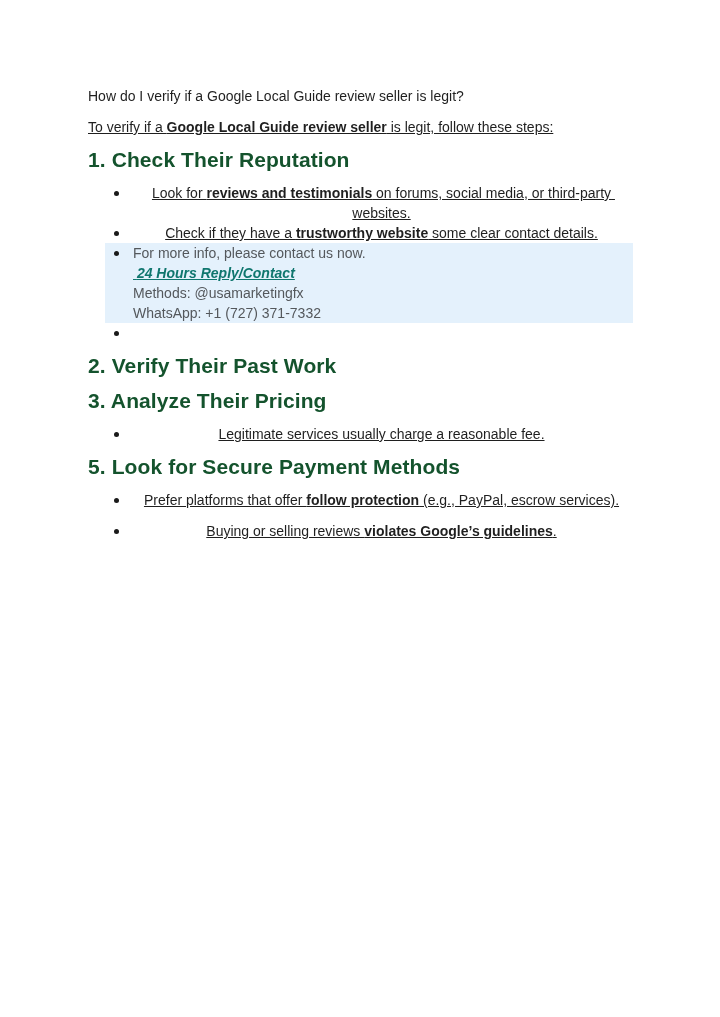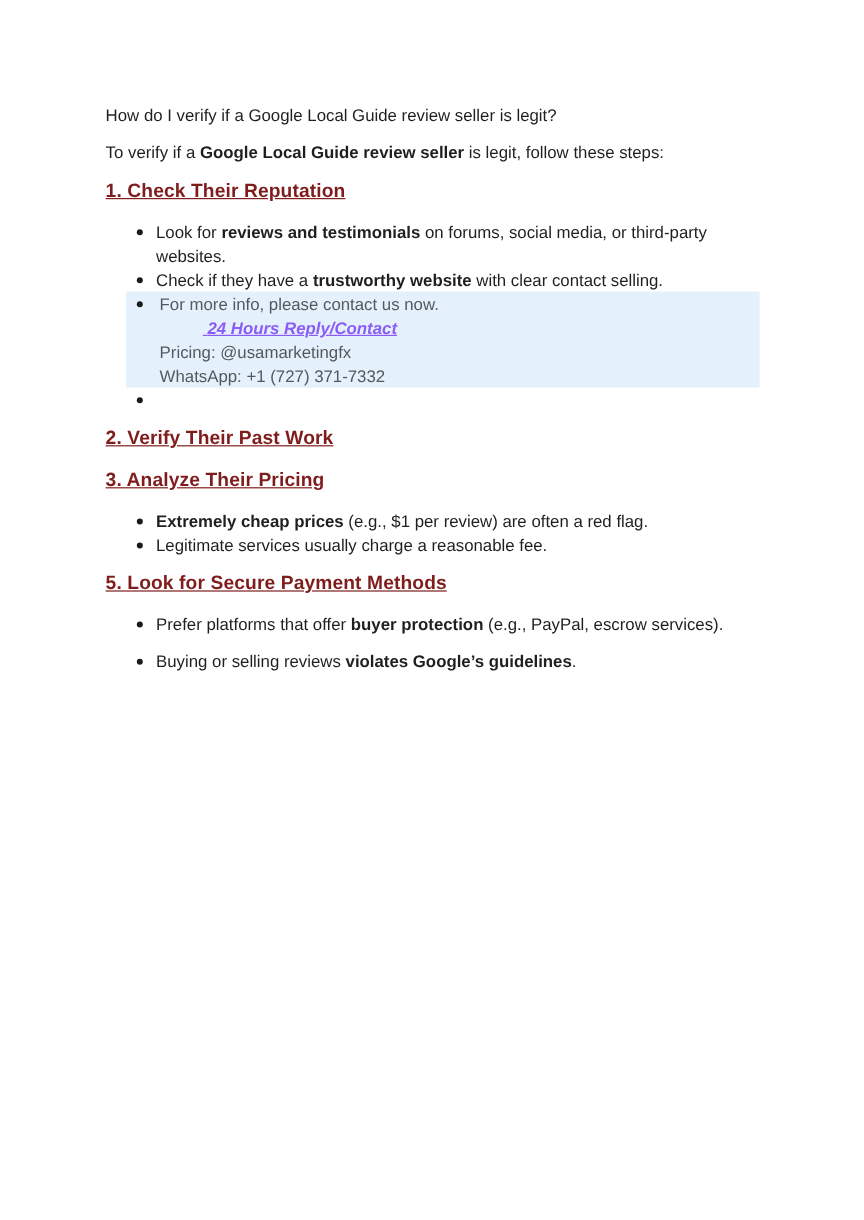--- a/index.html
+++ b/index.html
@@ -10,83 +10,81 @@
   }
   .doc {
     width:720px; height:1017px;
     padding:86px 87px 0 88px;
     color:#1f1f1f;
     font-size:14px; line-height:20px;
   }
   .para { font-weight:400; }
   .intro { margin-top:11px; }
   .sec-h {
-    font-size:16px; line-height:24px; font-weight:700;
-    margin:11px 0 0 0; color:#7f1d1d;
+    font-size:21px; line-height:24px; font-weight:700;
+    margin:11px 0 0 0; color:#14532d;
     letter-spacing:0.1px;
-    text-decoration:underline;
   }
   ul.bullets { list-style:none; margin:11px 0 0 0; padding:0; }
-  li.bullet { position:relative; padding-left:42px; }
+  li.bullet { position:relative; padding-left:42px;text-align:center; }
   li.bullet::before {
     content:""; position:absolute; left:26px; top:8px;
     width:5px; height:5px; border-radius:50%; background:#1a1a1a;
   }
   li.empty { min-height:20px; }
   .b { font-weight:700; }
   li.contact-block {
     position:relative;
     margin-left:17px; width:528px;
     padding-left:28px;
     background:#e4f1fc;
     color:#54585c;
   }
   li.contact-block::before {
     content:""; position:absolute; left:9px; top:8px;
     width:5px; height:5px; border-radius:50%; background:#1a1a1a;
   }
   .cline { line-height:20px; }
   .link {
-    color:#8b5cf6; font-weight:700; font-style:italic;
-    text-decoration:underline; white-space:pre-wrap; cursor:pointer;margin-left:36px;
+    color:#0f766e; font-weight:700; font-style:italic;
+    text-decoration:underline; white-space:pre-wrap; cursor:pointer;
   }
-  .run { white-space:pre-wrap; }
+  .run { white-space:pre-wrap;text-decoration:underline; }
 </style>
 </head>
 <body>
 
 <div class="doc">
 
   <p class="para">How do I verify if a Google Local Guide review seller is legit?</p>
 
   <p class="para intro"><span class="run">To verify if a </span><span class="run b">Google Local Guide review seller</span><span class="run"> is legit, follow these steps:</span></p>
 
   <h3 class="sec-h">1. Check Their Reputation</h3>
   <ul class="bullets">
     <li class="bullet"><span class="run">Look for </span><span class="run b">reviews and testimonials</span><span class="run"> on forums, social media, or third-party websites.</span></li>
-    <li class="bullet"><span class="run">Check if they have a </span><span class="run b">trustworthy website</span><span class="run"> with clear contact selling.</span></li>
+    <li class="bullet"><span class="run">Check if they have a </span><span class="run b">trustworthy website</span><span class="run"> some clear contact details.</span></li>
     <li class="contact-block">
       <div class="cline">For more info, please contact us now.</div>
       <div class="cline"><span class="link"> 24 Hours Reply/Contact</span></div>
-      <div class="cline">Pricing: @usamarketingfx</div>
+      <div class="cline">Methods: @usamarketingfx</div>
       <div class="cline">WhatsApp: +1 (727) 371-7332</div>
     </li>
     <li class="bullet empty"></li>
   </ul>
 
   <h3 class="sec-h">2. Verify Their Past Work</h3>
 
   <h3 class="sec-h">3. Analyze Their Pricing</h3>
   <ul class="bullets">
-    <li class="bullet"><span class="run b">Extremely cheap prices</span><span class="run"> (e.g., $1 per review) are often a red flag.</span></li>
     <li class="bullet"><span class="run">Legitimate services usually charge a reasonable fee.</span></li>
   </ul>
 
   <h3 class="sec-h">5. Look for Secure Payment Methods</h3>
   <ul class="bullets">
-    <li class="bullet"><span class="run">Prefer platforms that offer </span><span class="run b">buyer protection</span><span class="run"> (e.g., PayPal, escrow services).</span></li>
+    <li class="bullet"><span class="run">Prefer platforms that offer </span><span class="run b">follow protection</span><span class="run"> (e.g., PayPal, escrow services).</span></li>
   </ul>
 
   <ul class="bullets">
     <li class="bullet"><span class="run">Buying or selling reviews </span><span class="run b">violates Google’s guidelines</span><span class="run">.</span></li>
   </ul>
 
 </div>
 
 </body></html>

